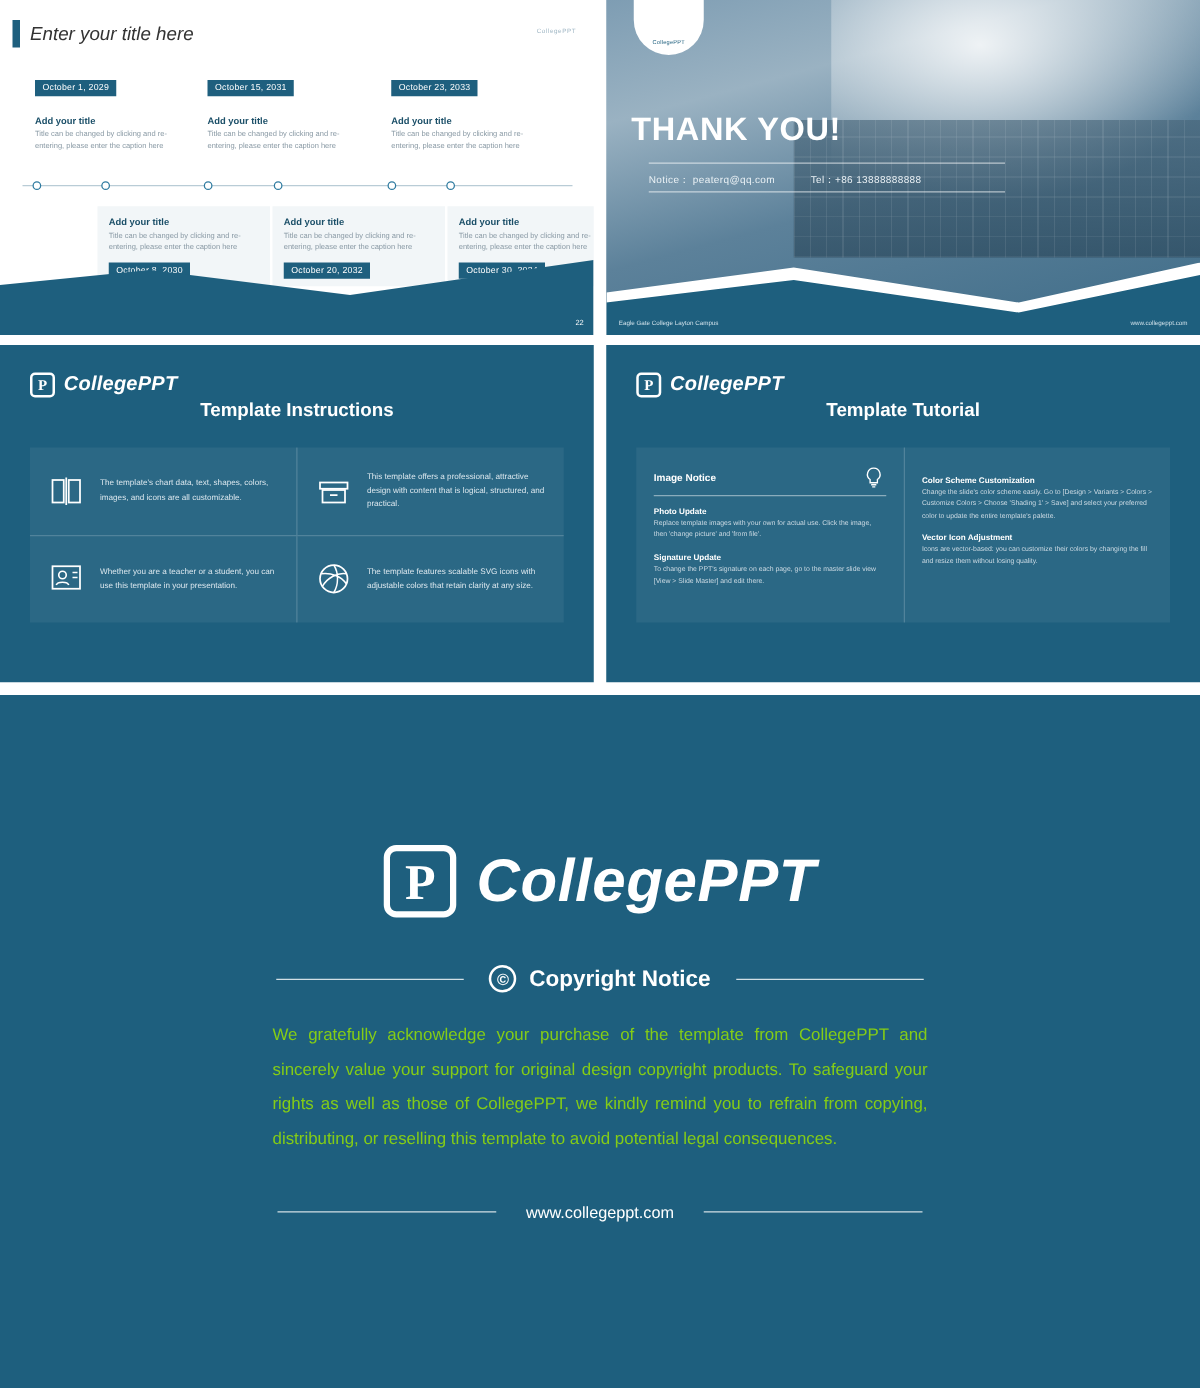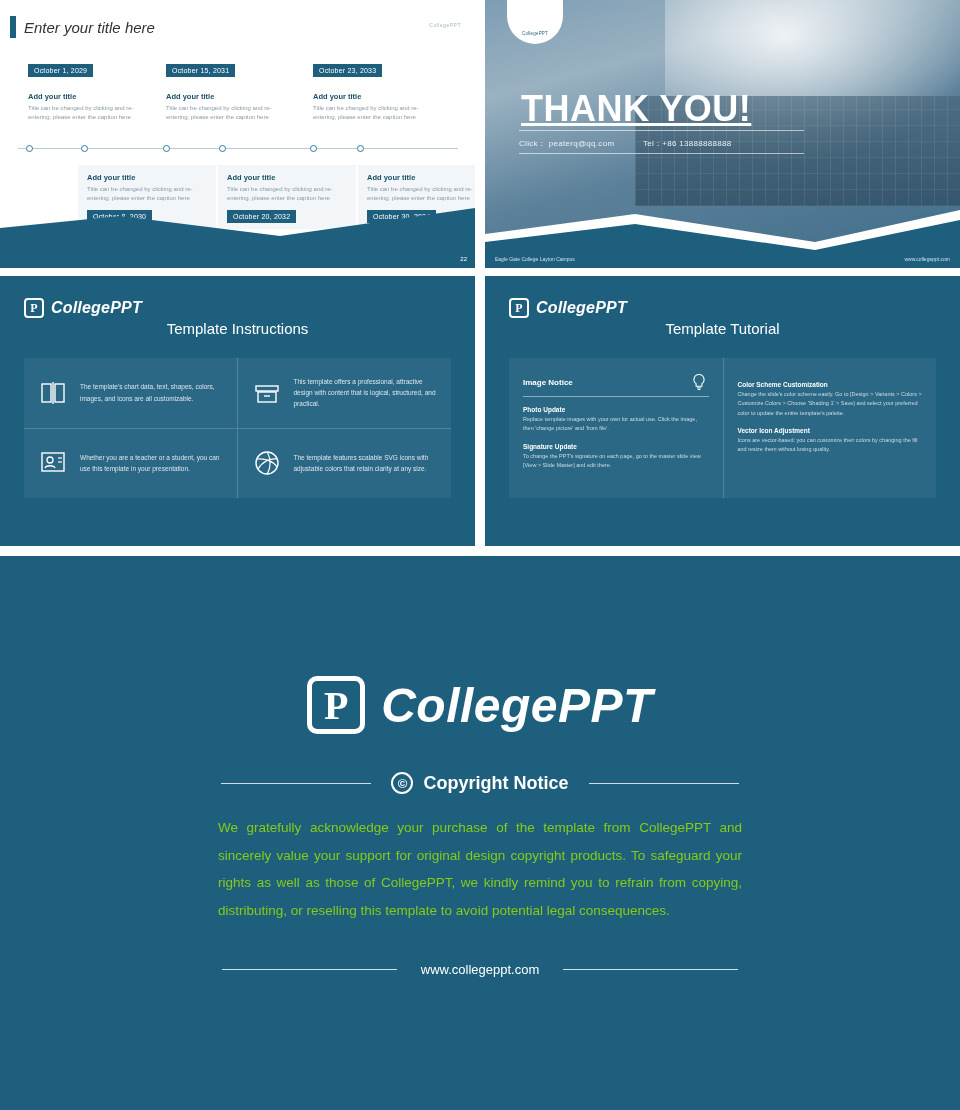--- a/index.html
+++ b/index.html
@@ -68,22 +68,22 @@
     background: repeating-linear-gradient(90deg, rgba(255,255,255,.25) 0 1px, transparent 1px 13px),
                 repeating-linear-gradient(0deg, rgba(255,255,255,.18) 0 1px, transparent 1px 16px);
   }
   .s2-tab {
     position: absolute; left: 22px; top: -18px; width: 56px; height: 62px;
     background: #ffffff; border-radius: 0 0 28px 28px;
     display:flex; align-items:flex-end; justify-content:center; padding-bottom:8px;
   }
   .s2-tab span { font-size:4.5px; color:#1e5f7e; letter-spacing:.2px;}
   .s2-thanks {
-    position: absolute; left: 36px; top: 88px; color: #ffffff;
-    font-size: 36px; font-weight: bold; letter-spacing: .5px; text-decoration: underline;
+    position: absolute; left: 20px; top: 88px; color: #ffffff;
+    font-size: 26px; font-weight: bold; letter-spacing: .5px;
   }
   .s2-contact {
     position: absolute; left: 34px; top: 138px; width: 290px;
     color: #eaf1f5; font-size: 8px; letter-spacing: .3px;
   }
   .s2-line1 { position:absolute; left:34px; top:130px; width:285px; height:1px; background:rgba(255,255,255,.6);}
   .s2-line2 { position:absolute; left:34px; top:153px; width:285px; height:1px; background:rgba(255,255,255,.6);}
   .s2-wave {
     position:absolute; left:0; bottom:0; width:475px; height:78px; background:#ffffff;
     clip-path: polygon(0 44px, 150px 24px, 330px 52px, 475px 20px, 475px 78px, 0 78px);
@@ -99,21 +99,21 @@
   .slide3 { position:absolute; left:0; top:276px; width:475px; height:270px; background:#1e5f7e; }
   .slide4 { position:absolute; left:485px; top:276px; width:475px; height:270px; background:#1e5f7e; }
 
   .brand { position:absolute; left:24px; top:22px; display:flex; align-items:center; gap:7px; color:#fff;}
   .brand-mark {
     width: 20px; height: 20px; border: 2px solid #fff; border-radius: 4px;
     display:flex; align-items:center; justify-content:center; font-size:12px; font-weight:bold;
     font-family:"Liberation Serif", serif;
   }
   .brand-text { font-size:16px; font-weight:bold; font-style: italic; letter-spacing:.2px;}
-  .slide-head { position:absolute; top:44px; width:100%; text-align:center; color:#fff; font-size:15px; font-weight:normal;}
+  .slide-head { position:absolute; top:44px; width:100%; text-align:center; color:#fff; font-size:15px; font-weight:bold;}
 
   .grid2 { position:absolute; left:24px; top:82px; width:427px; height:140px;
            background: rgba(255,255,255,.06); display:grid; grid-template-columns:1fr 1fr; }
   .cell { padding:14px 12px; display:flex; gap:10px; align-items:center; }
   .cell + .cell { }
   .grid2 .cell:nth-child(1), .grid2 .cell:nth-child(2) { border-bottom:1px solid rgba(255,255,255,.18); }
   .grid2 .cell:nth-child(1), .grid2 .cell:nth-child(3) { border-right:1px solid rgba(255,255,255,.18); }
   .cell .ic { flex:0 0 34px; height:34px; display:flex; align-items:center; justify-content:center; }
   .cell p { font-size:6.5px; color:#dbe7ee; line-height:1.75; }
 
@@ -206,21 +206,21 @@
   <div class="slide2">
     <div class="s2-sun"></div>
     <div class="s2-building"></div>
     <div class="s2-bldg-lines"></div>
     <div class="s2-tab">
       <span>CollegePPT</span>
     </div>
     <div class="s2-thanks">THANK YOU!</div>
     <div class="s2-line1"></div>
     <div class="s2-contact">
-      <span>Click： peaterq@qq.com</span>
+      <span>Notice： peaterq@qq.com</span>
       <span style="margin-left:26px;">Tel：+86 13888888888</span>
     </div>
     <div class="s2-line2"></div>
     <div class="s2-wave"></div>
     <div class="s2-wave-blue"></div>
     <div class="s2-foot-l">Eagle Gate College Layton Campus</div>
     <div class="s2-foot-r">www.collegeppt.com</div>
   </div>
 
   <div class="slide3">

